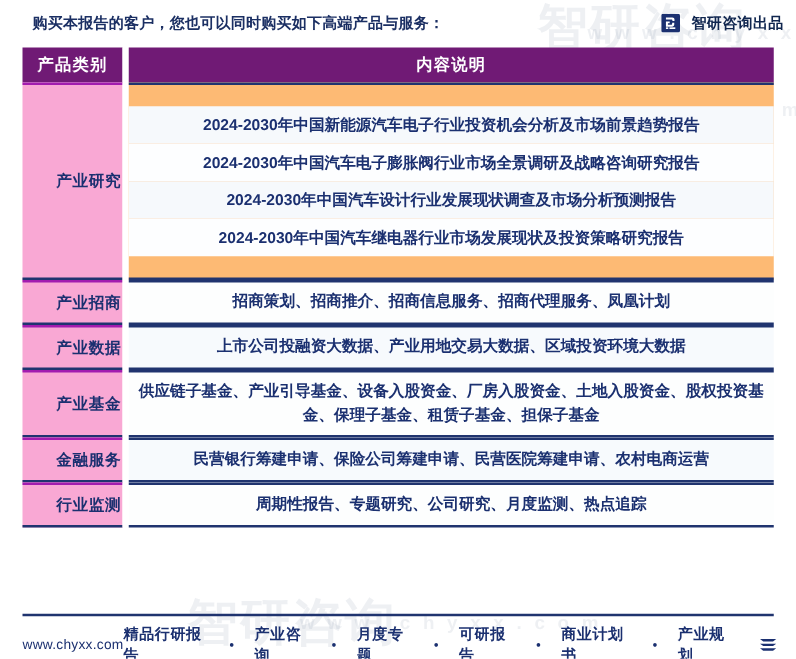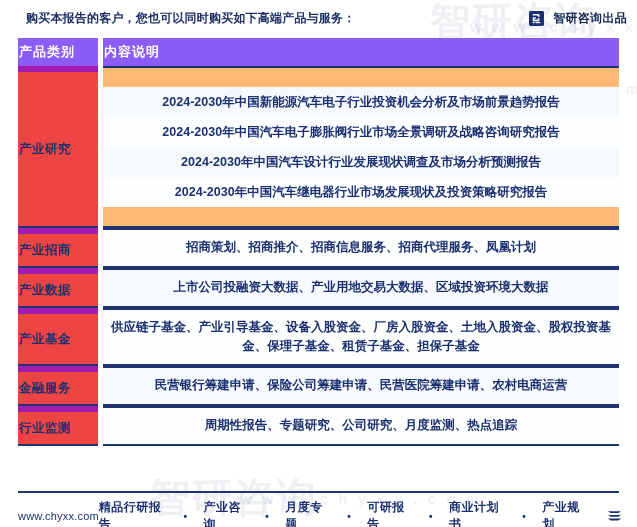--- a/index.html
+++ b/index.html
@@ -79,41 +79,41 @@
     border-collapse: separate;
     border-spacing: 0;
     table-layout: fixed;
   }
   table.grid th, table.grid td {
     vertical-align: middle;
   }
 
   
   .hdr-cat, .hdr-desc {
-    background: #8b5cf6;
+    background: #701a75;
     color: #ffffff;
     font-size: 13px;
     font-weight: bold;
-    text-align: left;
+    text-align: center;
     height: 26px;
     letter-spacing: 1px;
     font-family: Liberation Mono, monospace;
   }
   .hdr-cat { width: 78px; }
   .hdr-gap { width: 5px; background: #ffffff; padding: 0; }
 
   
   .cat {
-    text-align: left;
+    text-align: right;
     font-size: 12.5px;
     font-weight: bold;
     color: #1b3070;
     letter-spacing: .5px;
-    background: #ef4444;
-    border-top: 6px solid #a21caf;
+    background: #f9a8d4;
+    border-top: 2px solid #a21caf;
     border-bottom: 2px solid #20346f;
   }
   .cat.cat-tall {
     border-bottom: 2px solid #20346f;
   }
   .gap {
     background: #ffffff;
     padding: 0;
     border: 0;
   }

